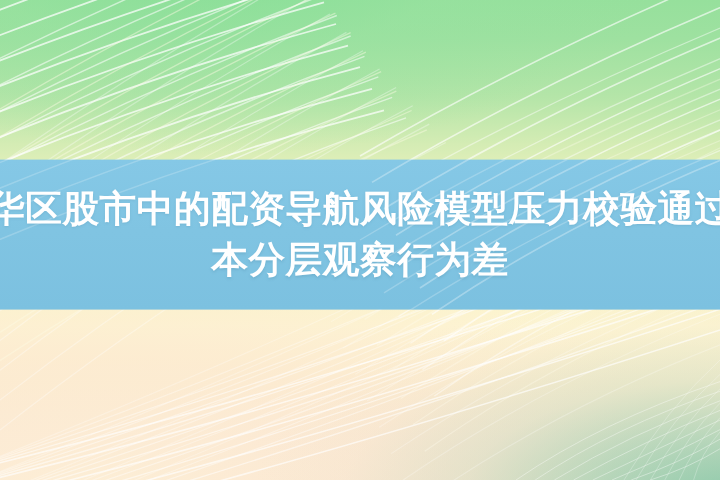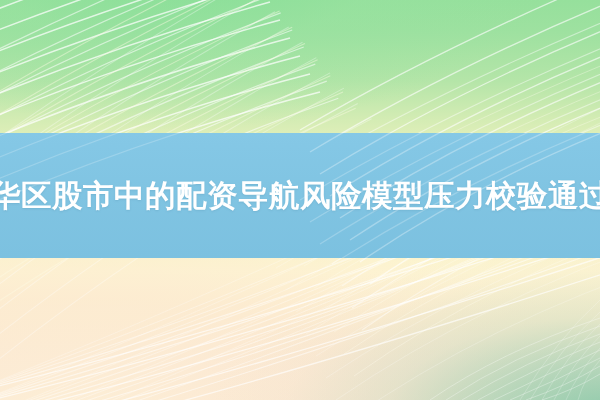--- a/index.html
+++ b/index.html
@@ -267,15 +267,16 @@
         <path d="M-150,202 Q 66,98 290,38"></path>
         <path d="M-150,224 Q 72,116 300,56"></path>
         <path d="M-150,246 Q 78,134 310,74"></path>
         <path d="M-150,268 Q 84,152 320,92"></path>
       </g>
     </svg>
   </div>
 
   <div class="title-wrap">
     <div class="title-line l1">中华区股市中的配资导航风险模型压力校验通过样</div>
+    <div class="title-line l2">本分层观察行为差</div>
   </div>
 
 </div>
 
 </body></html>

